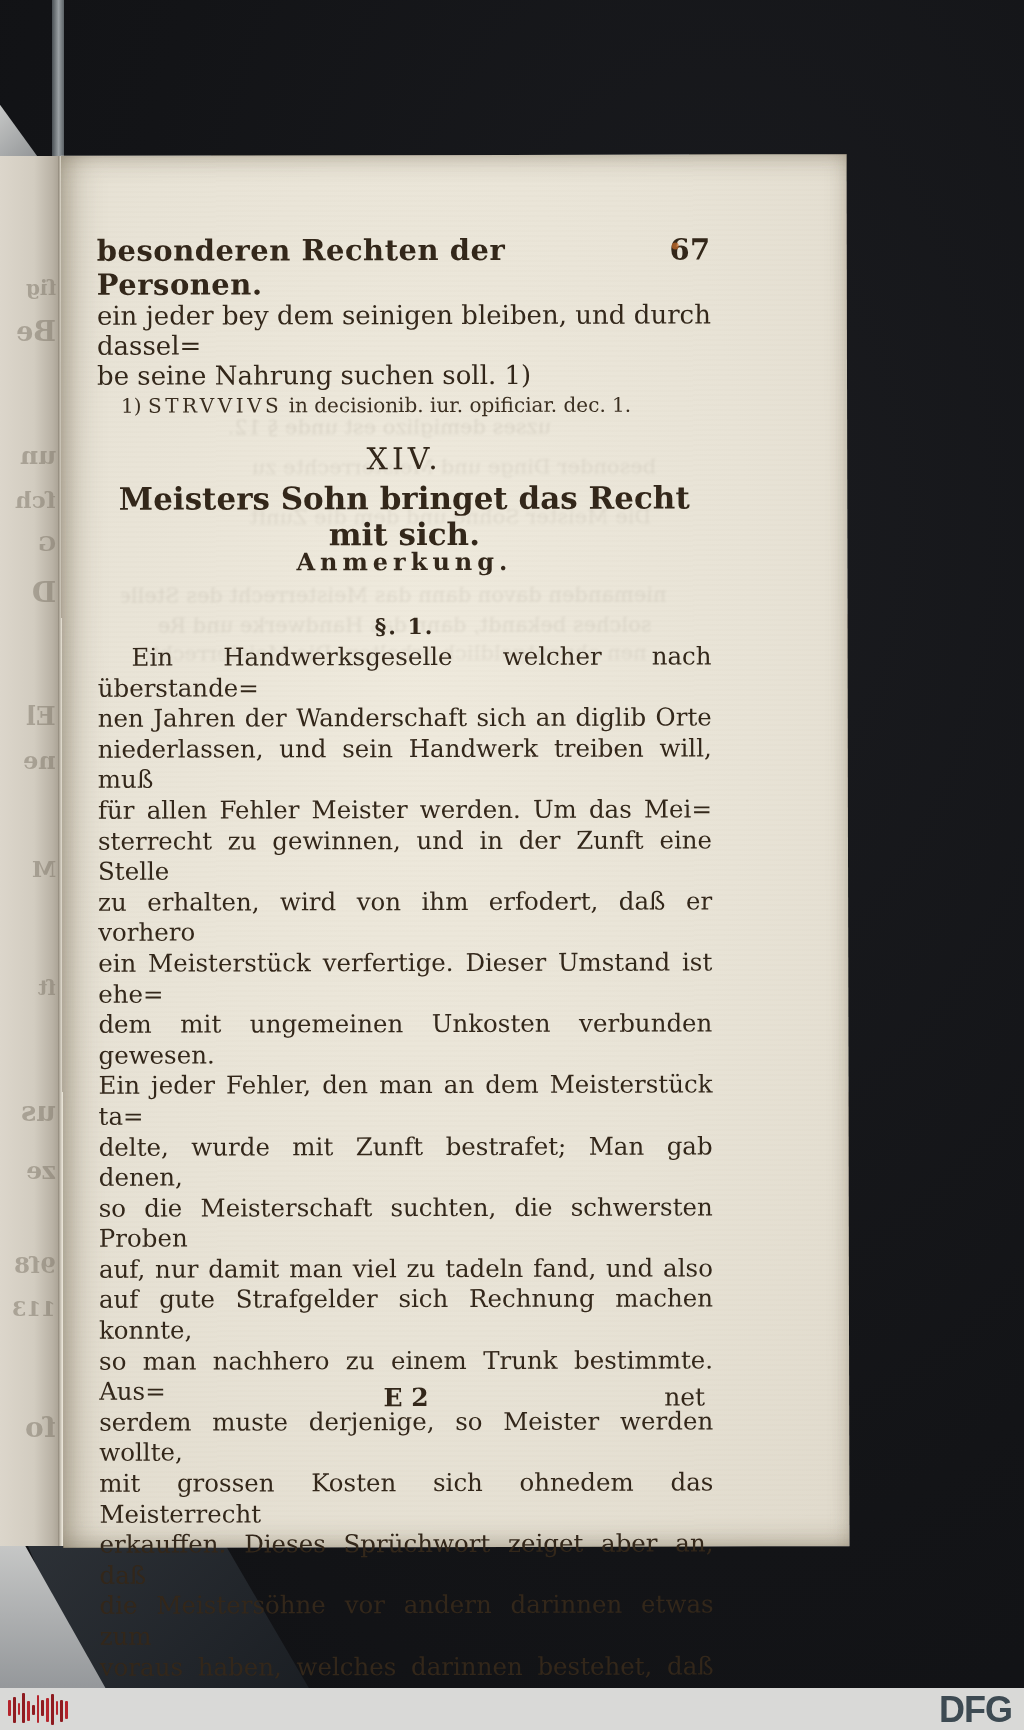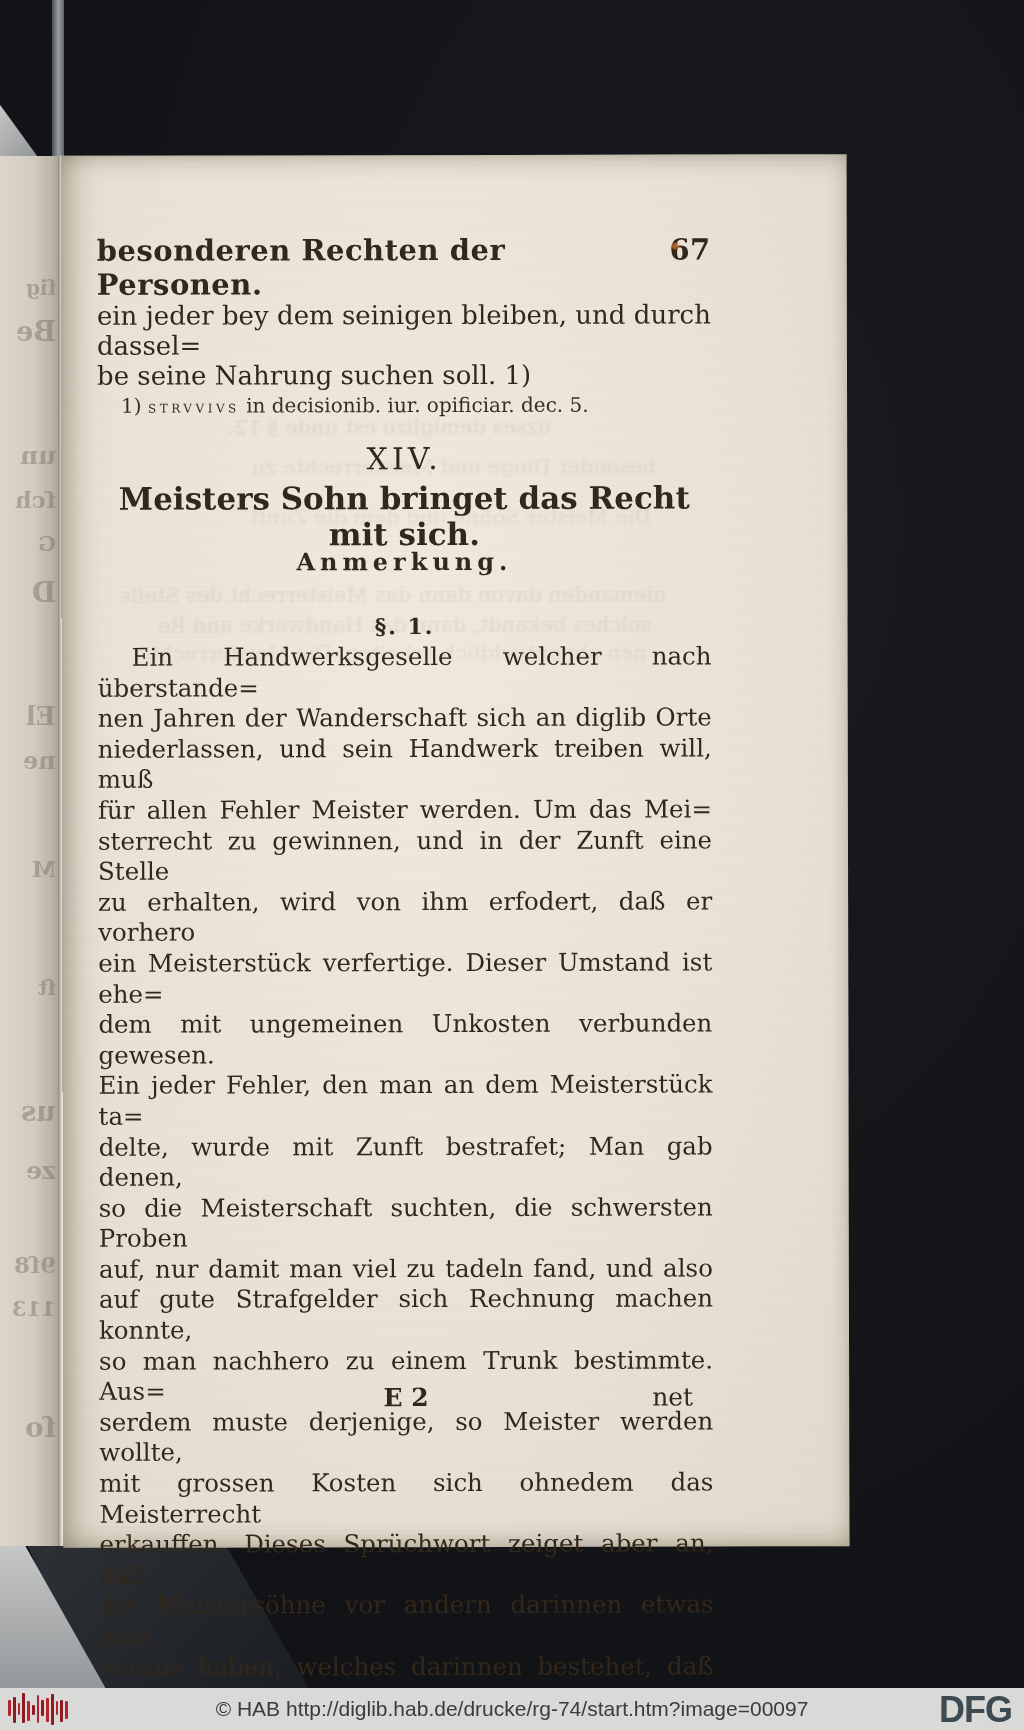--- a/index.html
+++ b/index.html
@@ -51,39 +51,39 @@
   .pagenum{position:relative;margin-left:32px;}
   .fleck{position:absolute;left:2px;top:10px;width:7px;height:7px;border-radius:50%;
     background:radial-gradient(circle,#c9722f,#b35a1e);opacity:.75;}
 
   .intro{position:absolute;left:36px;top:145px;width:614px;font-size:26px;line-height:30px;}
   .intro .jl{text-align:justify;text-align-last:justify;}
   .intro .ll{text-align:left;}
 
   .footnote{position:absolute;left:36px;top:238px;width:614px;padding-left:24px;
     box-sizing:border-box;font-size:20px;color:#3a2e20;}
-  .footnote .author{letter-spacing:3.5px;font-size:12px;}
+  .footnote .author{letter-spacing:3.5px;font-size:20px;}
 
   .chapnum{position:absolute;left:36px;top:286px;width:614px;text-align:center;
     font-size:30px;letter-spacing:4px;}
   .chaptitle{position:absolute;left:36px;top:325px;width:614px;text-align:center;
     font-size:31px;font-weight:bold;}
   .subhead{position:absolute;left:36px;top:392px;width:614px;text-align:center;
     font-size:24px;font-weight:bold;letter-spacing:5px;}
   .sectmark{position:absolute;left:36px;top:458px;width:614px;text-align:center;
     font-size:22px;font-weight:bold;letter-spacing:2px;}
 
   .bodytext{position:absolute;left:36px;top:487px;width:614px;
     font-size:24.5px;line-height:30.6px;}
   .bodytext .bl{text-align:justify;text-align-last:justify;white-space:normal;}
   .bodytext .bl:first-child{text-indent:34px;}
 
   .sigrow{position:absolute;left:36px;top:1228px;width:614px;height:32px;font-size:25px;}
   .sig{position:absolute;left:50%;transform:translateX(-50%);font-weight:bold;}
-  .catch{position:absolute;right:20px;text-align:right;}
+  .catch{position:absolute;right:8px;text-align:right;}
 
   .ghost{position:absolute;color:#6f6557;filter:blur(1px);transform:scaleX(-1);
     font-size:21px;white-space:nowrap;overflow:hidden;pointer-events:none;}
 
   
   .footer{position:absolute;left:0;bottom:0;width:1024px;height:42px;background:#d9d9d7;
     display:flex;align-items:center;}
   .hab-mark{position:absolute;left:8px;top:3px;width:60px;height:36px;
     display:flex;align-items:center;gap:2px;}
   .hab-mark i{display:block;width:3px;border-radius:1px;}
@@ -141,21 +141,21 @@
   </div>
 
   <div class="intro">
     <div class="jl">ein jeder bey dem seinigen bleiben, und durch dassel=</div>
     <div class="ll">be seine Nahrung suchen soll. 1)</div>
   </div>
 
   <div class="footnote">
     <span>1)</span>
     <span class="author">STRVVIVS</span>
-    <span>in decisionib. iur. opificiar. dec. 5.</span>
+    <span>in decisionib. iur. opificiar. dec. 1.</span>
   </div>
 
   <div class="chapnum">XIV.</div>
   <div class="chaptitle">Meisters Sohn bringet das Recht mit sich.</div>
   <div class="subhead">Anmerkung.</div>
   <div class="sectmark">§. 1.</div>
 
   <div class="bodytext" id="bodyText">
       <div class="bl">Ein Handwerksgeselle welcher nach überstande=</div>
       <div class="bl">nen Jahren der Wanderschaft sich an diglib Orte</div>
@@ -194,15 +194,14 @@
       <i style="height: 20px; background: rgb(181, 36, 44); margin-top: 3px;"></i>
       <i style="height: 10px; background: rgb(142, 27, 32); margin-top: 1px;"></i>
       <i style="height: 28px; background: rgb(181, 36, 44); margin-top: -1px;"></i>
       <i style="height: 16px; background: rgb(142, 27, 32); margin-top: -3px;"></i>
       <i style="height: 24px; background: rgb(181, 36, 44); margin-top: 2px;"></i>
       <i style="height: 31px; background: rgb(142, 27, 32); margin-top: 0px;"></i>
       <i style="height: 14px; background: rgb(181, 36, 44); margin-top: -2px;"></i>
       <i style="height: 22px; background: rgb(142, 27, 32); margin-top: 3px;"></i>
       <i style="height: 18px; background: rgb(181, 36, 44); margin-top: 1px;"></i>
     </span>
-  <span class="footer-url">© HAB http://diglib.hab.de/drucke/rg-74/start.htm?image=00097</span>
   <span class="dfg-logo">DFG</span>
 </div>
 
 </body></html>

